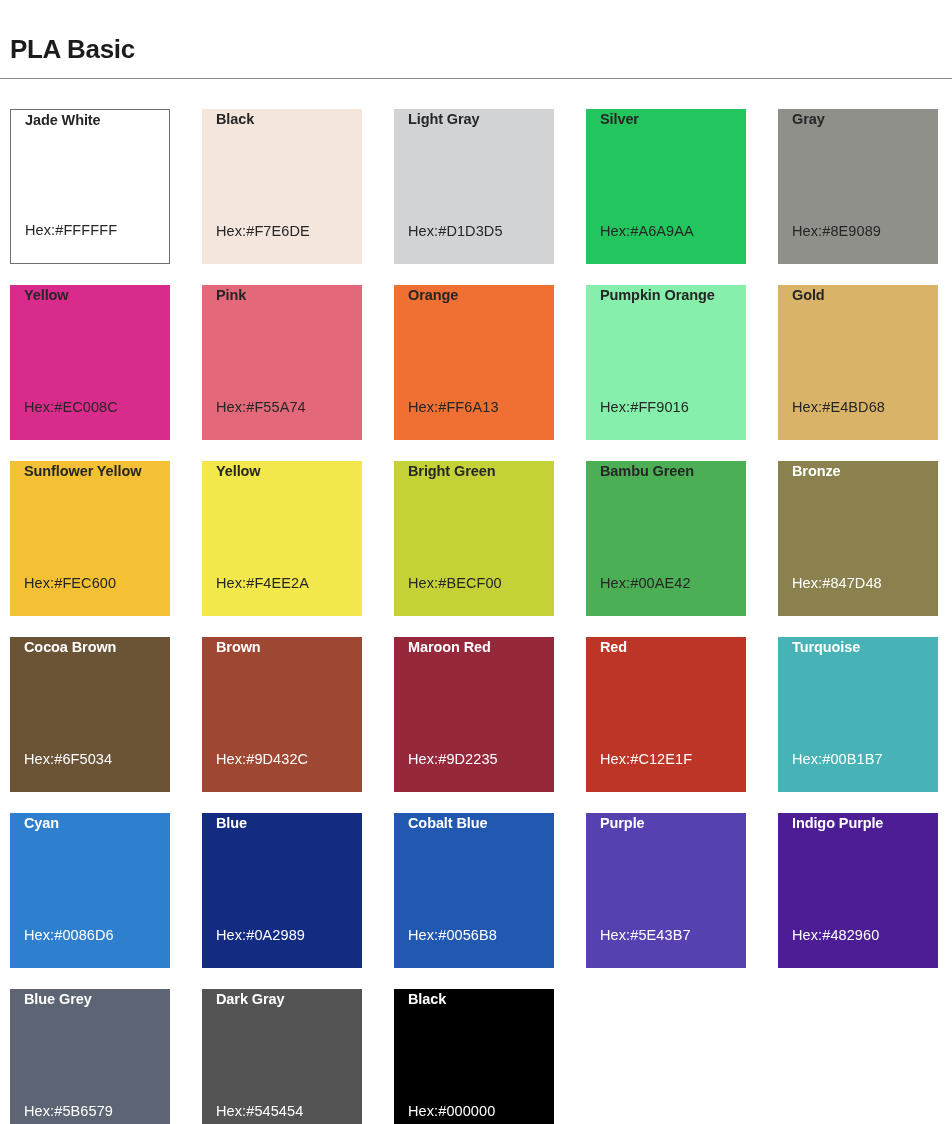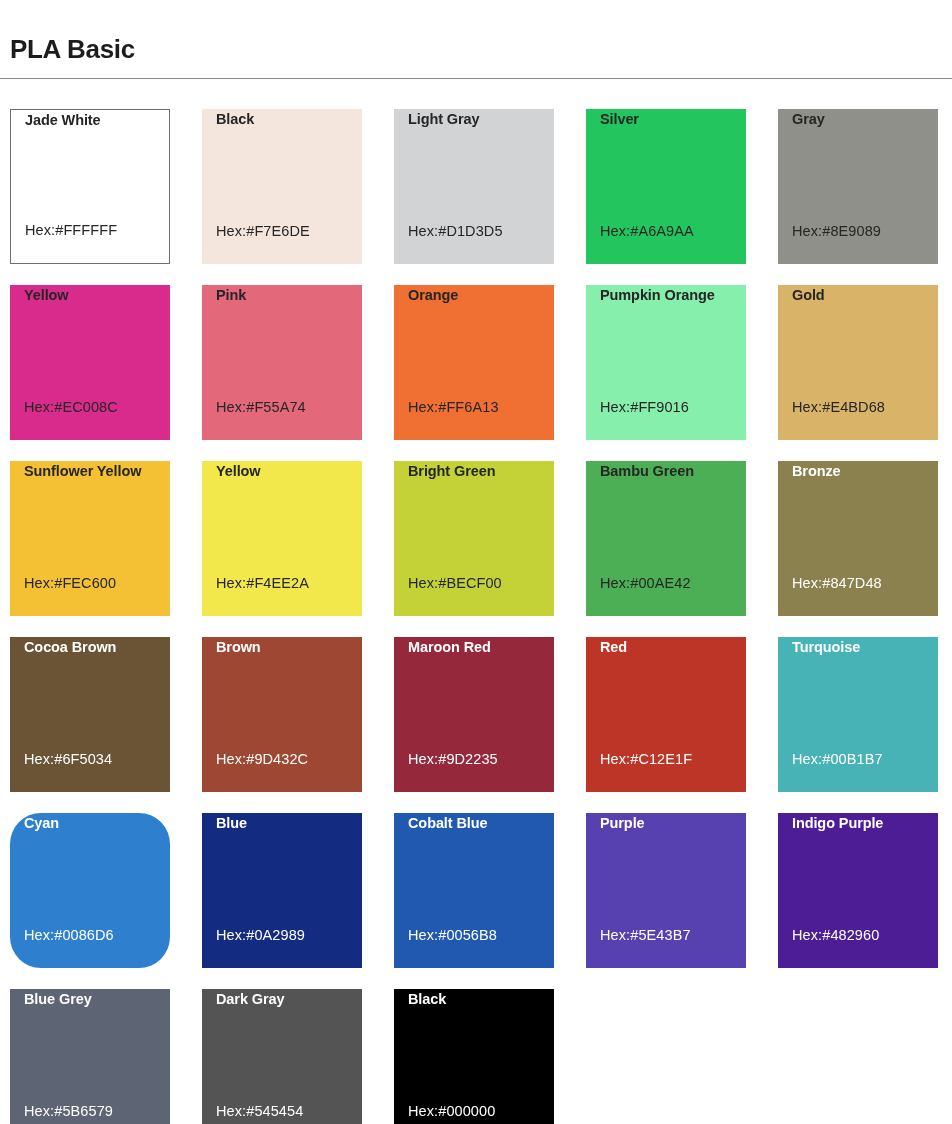--- a/index.html
+++ b/index.html
@@ -170,21 +170,21 @@
         <div class="swatch-hex">Hex:#9D2235</div>
       </div>
       <div class="swatch text-light" style="background-color: rgb(189, 53, 39);">
         <div class="swatch-name">Red</div>
         <div class="swatch-hex">Hex:#C12E1F</div>
       </div>
       <div class="swatch text-light" style="background-color: rgb(71, 179, 182);">
         <div class="swatch-name">Turquoise</div>
         <div class="swatch-hex">Hex:#00B1B7</div>
       </div>
-      <div class="swatch text-light" style="background-color: rgb(46, 128, 206); border-radius: 31px;">
+      <div class="swatch text-light" style="background-color: rgb(46, 128, 206);">
         <div class="swatch-name">Cyan</div>
         <div class="swatch-hex">Hex:#0086D6</div>
       </div>
       <div class="swatch text-light" style="background-color: rgb(19, 44, 130);">
         <div class="swatch-name">Blue</div>
         <div class="swatch-hex">Hex:#0A2989</div>
       </div>
       <div class="swatch text-light" style="background-color: rgb(33, 89, 176);">
         <div class="swatch-name">Cobalt Blue</div>
         <div class="swatch-hex">Hex:#0056B8</div>

